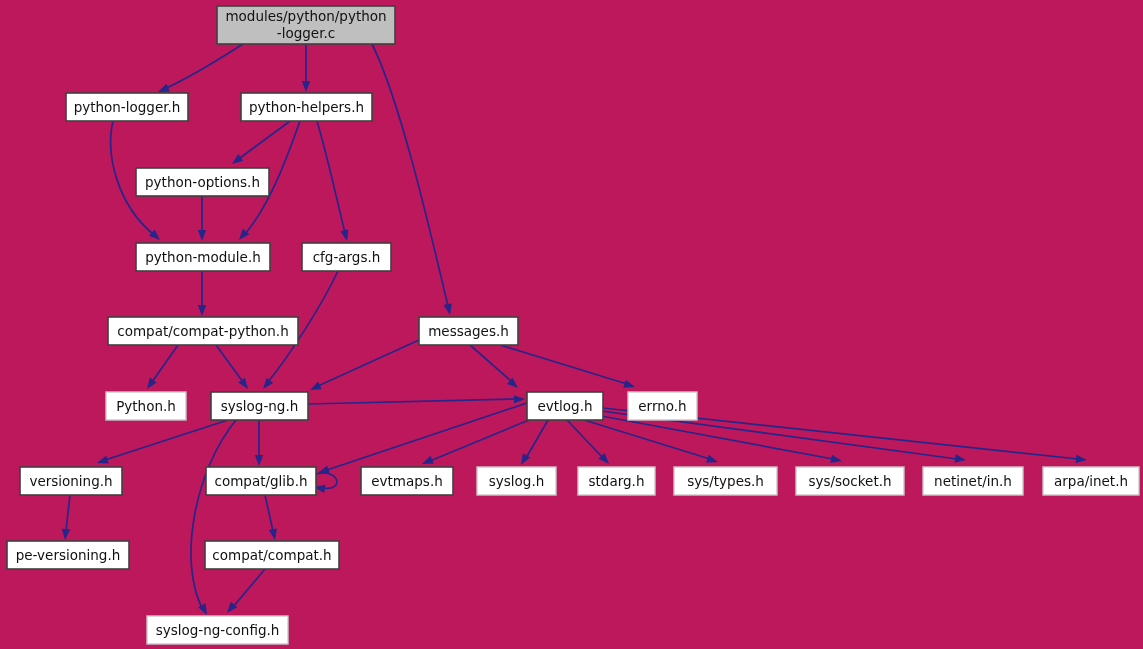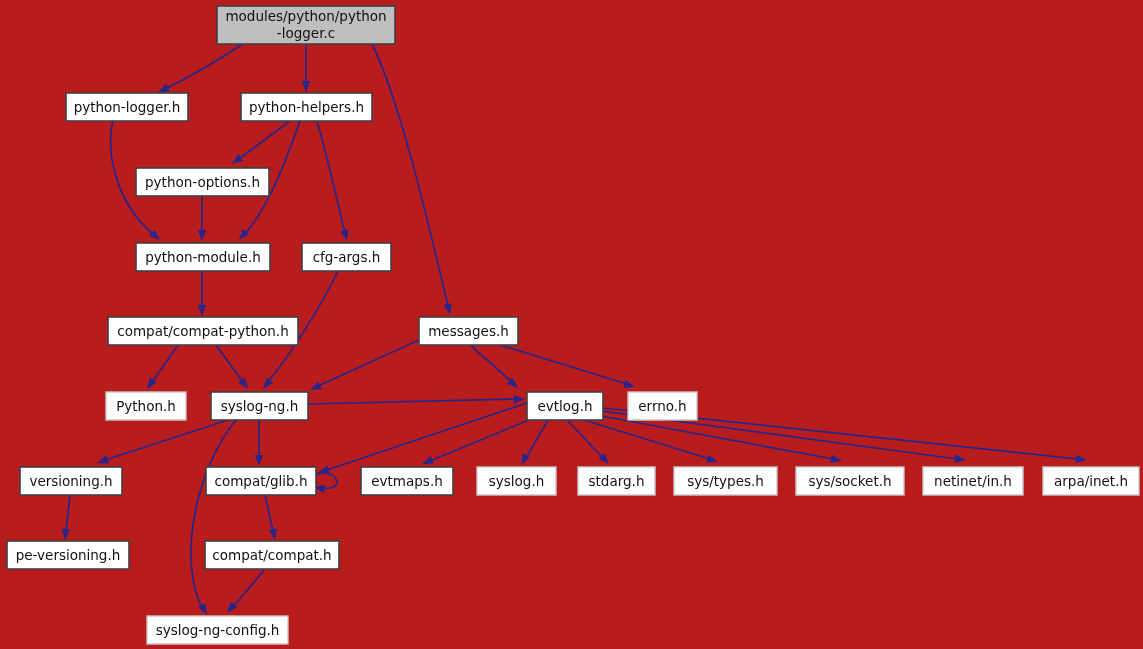--- a/index.html
+++ b/index.html
@@ -4,21 +4,21 @@
 <style>
   html, body {
     margin: 0;
     padding: 0;
     background: #ffffff;
   }
   #canvas {
     position: relative;
     width: 1143px;
     height: 649px;
-    background: #b91c1c;
+    background: #be185d;
     font-family: "DejaVu Sans", sans-serif;
     overflow: hidden;
   }
   svg.graph {
     position: absolute;
     left: 0;
     top: 0;
     width: 1143px;
     height: 649px;
   }

